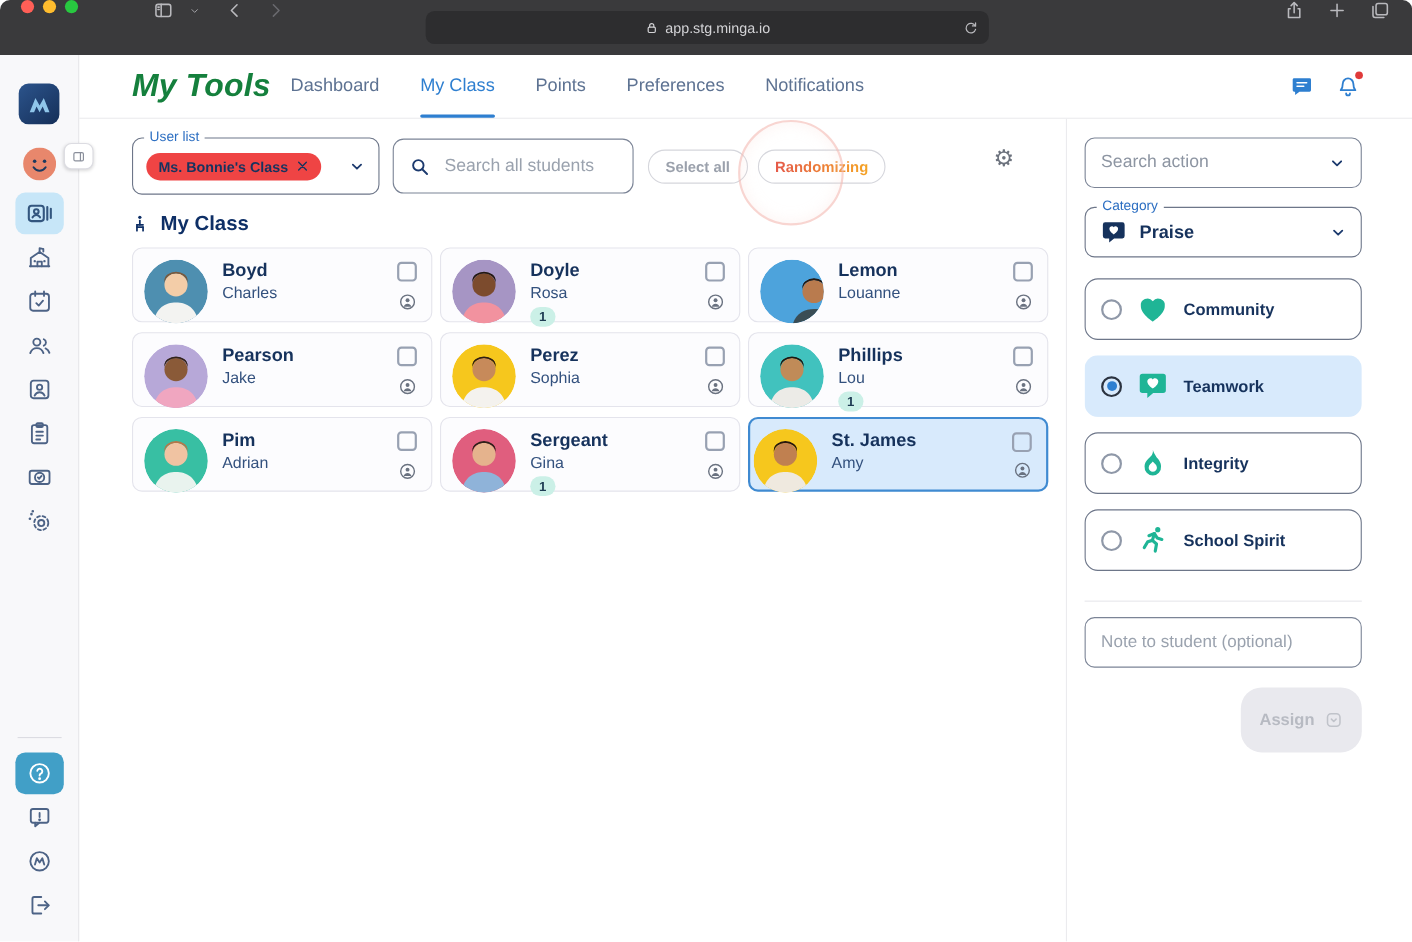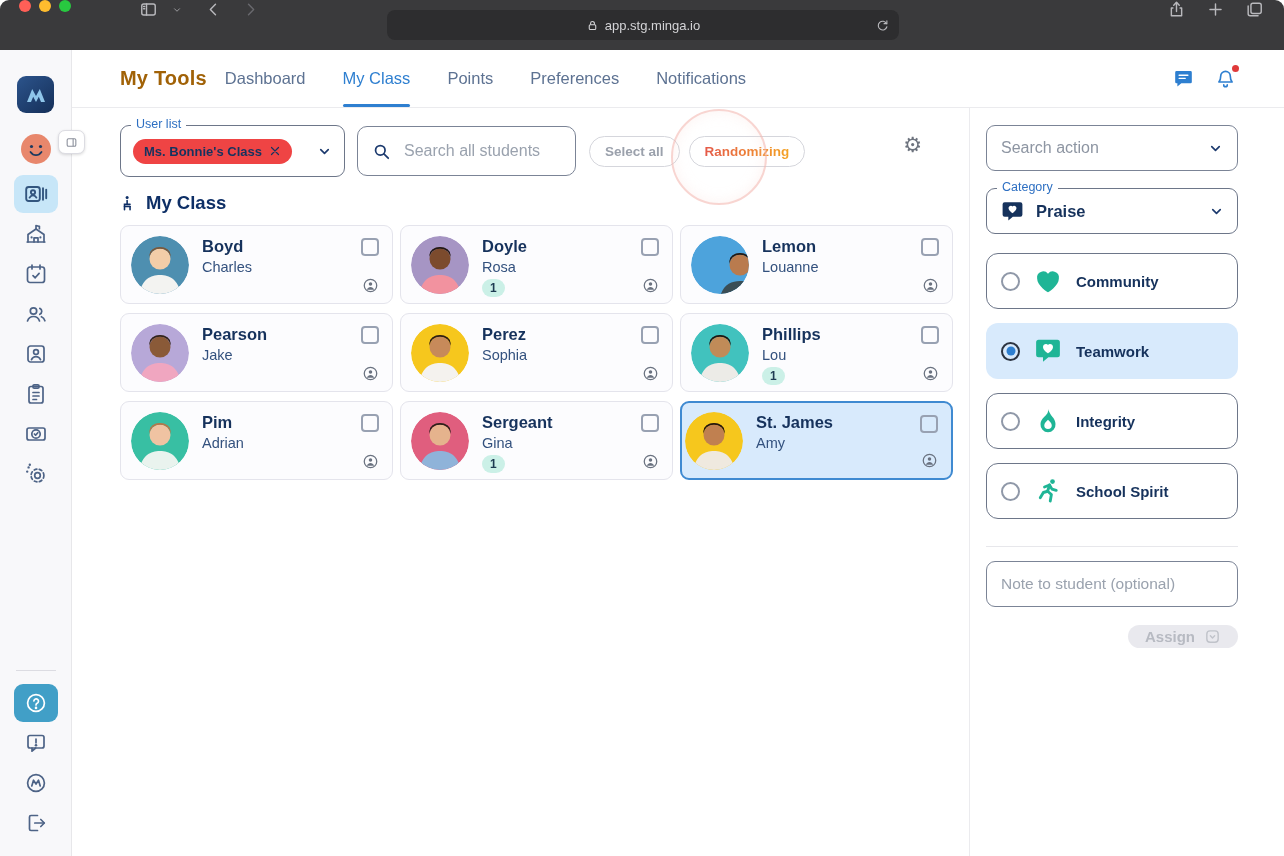--- a/index.html
+++ b/index.html
@@ -44,21 +44,21 @@
   .side-item.active { background:#c7e6f8; }
   .side-item.active svg { stroke:#33567f; stroke-width:1.9; }
   .side-bottom { margin-top:auto; display:flex; flex-direction:column; align-items:center; padding-bottom:12px; }
   .side-divider { width:40px; height:1px; background:#dcdce2; margin-bottom:13px; }
   .side-bottom .side-item.help { background:#419fc7; }
   .side-bottom .side-item.help svg { stroke:#fff; }
 
   .content { flex:1; display:flex; flex-direction:column; min-width:0; }
   .app-header { height:58px; border-bottom:1px solid #ebebee; display:flex; align-items:center;
                 padding:0 48px; flex-shrink:0; }
-  .page-title { font-size:20px; font-weight:800; color:#a16207; letter-spacing:.2px; }
+  .page-title { font-size:29px; font-weight:800; color:#15803d; letter-spacing:.2px;font-style:italic; }
   .tabs { display:flex; gap:37px; margin-left:18px; height:100%; }
   .tab { font-size:16.5px; color:#5d7292; display:flex; align-items:center; position:relative; cursor:pointer; }
   .tab.active { color:#2e7fd0; }
   .tab.active::after { content:""; position:absolute; left:0; right:0; bottom:0; height:3px;
                        background:#2e7fd0; border-radius:2px; }
   .header-icons { margin-left:auto; display:flex; gap:21px; align-items:center; }
   .hicon { width:21px; height:21px; position:relative; cursor:pointer; }
   .hicon svg { width:100%; height:100%; }
   .bell-dot { position:absolute; top:-3px; right:-3px; width:7px; height:7px; background:#e03a3a; border-radius:50%; }
 
@@ -94,21 +94,21 @@
   .ripple { position:absolute; left:551px; top:-16px; width:96px; height:96px; border-radius:50%;
             border:2px solid rgba(243,185,178,.6); box-shadow:inset 0 0 14px rgba(250,220,215,.35); pointer-events:none; }
   .gear-btn { margin-left:auto; margin-right:25px; margin-top:8px; font-size:21px; color:#6d737e;
               cursor:pointer; line-height:1; background:none; border:none; }
 
   
   .section-title { display:flex; align-items:center; gap:8px; margin-top:15px;
                    font-size:18.5px; font-weight:800; color:#0e2f66; }
   .section-title .sicon { width:18px; height:18px; }
   .grid { margin-top:11px; display:grid; grid-template-columns:repeat(3,273px); gap:9px 7px; }
-  .card { position:relative; height:79px; background:#fcfcfe; border:1px solid #e4e4ec; border-radius:9px;
+  .card { position:relative; height:68px; background:#fcfcfe; border:1px solid #e4e4ec; border-radius:9px;
           padding:10px 12px 10px 10px; display:flex; cursor:pointer; }
   .card.selected { background:#d8eafc; border:2px solid #3f8ad1; padding:9px 11px 9px 3px; }
   .avatar { width:58px; height:58px; border-radius:50%; overflow:hidden; flex-shrink:0; }
   .avatar svg { width:100%; height:100%; }
   .card-info { margin-left:13px; padding-top:1px; }
   .last { font-size:16.5px; font-weight:800; color:#16325c; }
   .first { font-size:14.5px; color:#33517e; margin-top:3px; }
   .badge { display:inline-block; background:#cbf0e7; color:#1d3a52; font-size:12px; font-weight:700;
            border-radius:9px; padding:2px 8px; margin-top:4px; }
   .checkbox { position:absolute; top:12px; right:13px; width:18px; height:18px;
@@ -134,21 +134,21 @@
                                    transform:translate(-50%,-50%); background:#2e7fd0; border-radius:50%; }
   .opt-icon { width:30px; height:30px; flex-shrink:0; }
   .opt-icon svg { width:100%; height:100%; }
   .opt-label { font-size:15px; font-weight:800; color:#16325c; }
   .panel-divider { height:1px; background:#e7e7eb; margin-top:27px; }
   .note-input { margin-top:14px; width:100%; height:46px; border:1.5px solid #7b8496; border-radius:9px;
                 padding:0 14px; font-size:15.5px; color:#2b3a50; outline:none;
                 font-family:"Liberation Sans",sans-serif; }
   .assign-row { display:flex; justify-content:flex-end; margin-top:18px; }
   .assign-btn { display:flex; align-items:center; gap:9px; background:#e9e9ee; color:#b7bac2;
-                font-weight:700; font-size:15px; border:none; border-radius:19px; padding:3px 17px;
+                font-weight:700; font-size:15px; border:none; border-radius:19px; padding:21px 17px;
                 cursor:default; font-family:"Liberation Sans",sans-serif; }
   .assign-btn svg { width:17px; height:17px; stroke:#c0c3ca; fill:none; stroke-width:2; stroke-linecap:round; stroke-linejoin:round; }
 </style>
 </head>
 <body>
 
 <div class="chrome">
   <div class="traffic">
     <span class="tl red"></span>
     <span class="tl yellow"></span>

